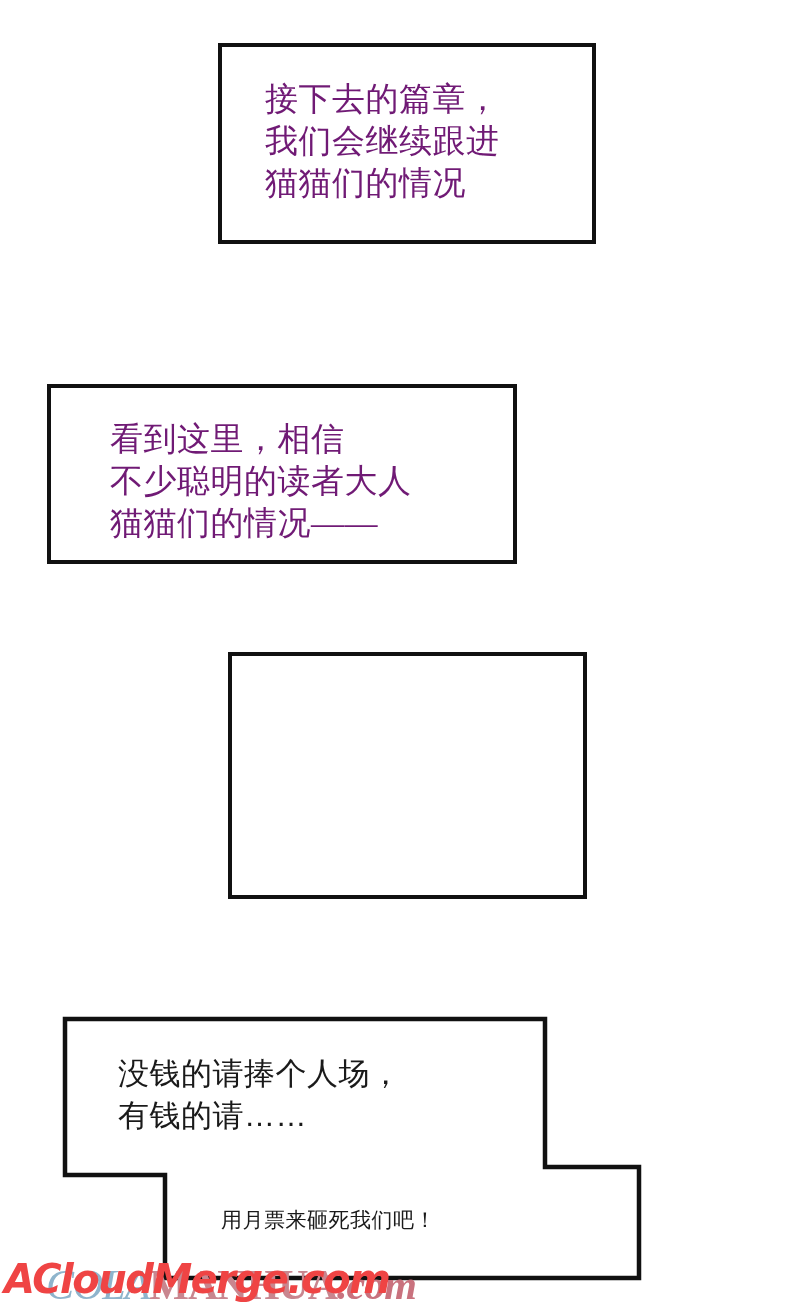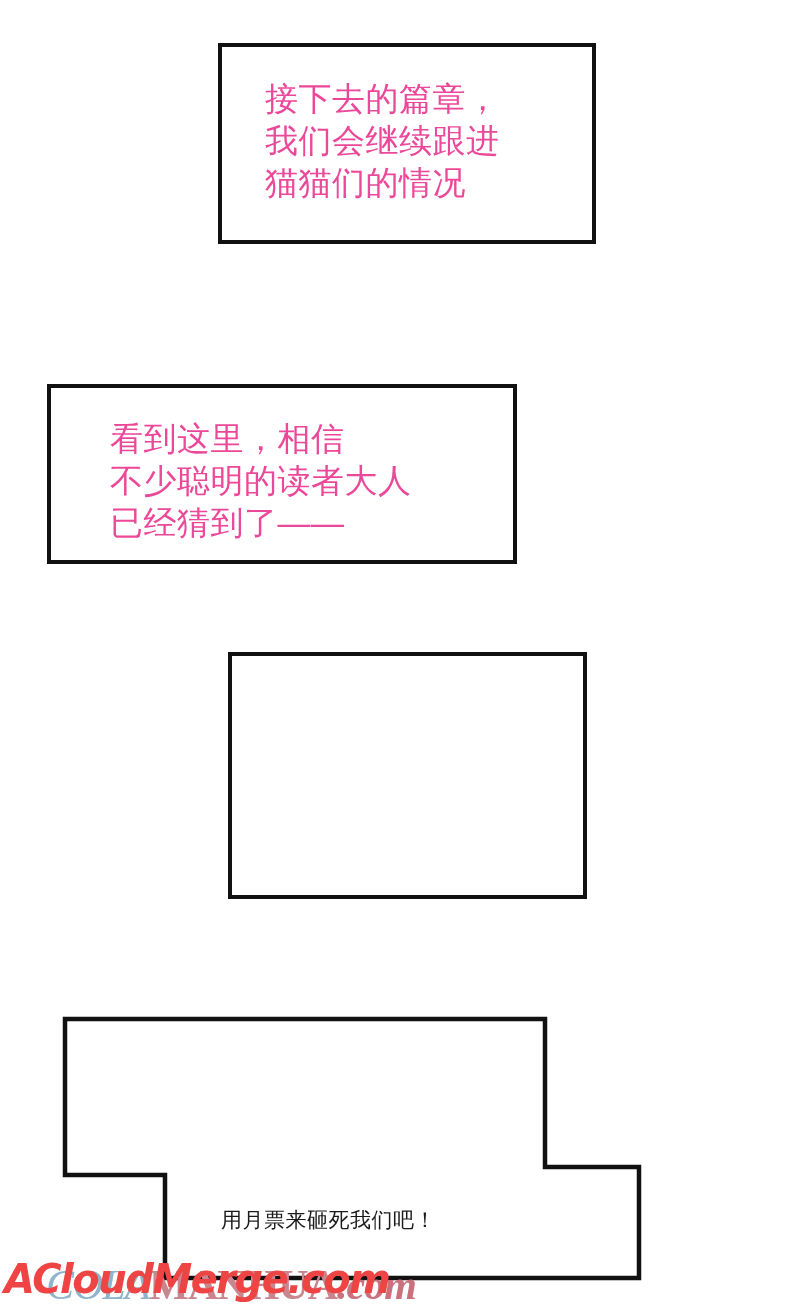--- a/index.html
+++ b/index.html
@@ -29,22 +29,22 @@
     position: absolute;
     box-sizing: border-box;
     background: #ffffff;
     border: 4px solid #111111;
   }
 
   .panel-text {
     position: absolute;
     box-sizing: border-box;
     white-space: pre;
-    color: #ec4899;
-    font-family: Liberation Sans, sans-serif;
+    color: #701a75;
+    font-family: Liberation Serif, serif;
     font-weight: 400;
     letter-spacing: 0.5px;
   }
 
   
   #panel-1 {
     left: 218px;
     top: 43px;
     width: 378px;
     height: 201px;
@@ -173,29 +173,31 @@
 <div class="page">
 
   <div class="panel" id="panel-1"></div>
   <div class="panel-text" id="panel-1-text">接下去的篇章，
 我们会继续跟进
 猫猫们的情况</div>
 
   <div class="panel" id="panel-2"></div>
   <div class="panel-text" id="panel-2-text">看到这里，相信
 不少聪明的读者大人
-已经猜到了——</div>
+猫猫们的情况——</div>
 
   <div class="panel" id="panel-3"></div>
 
   <div id="panel-4">
     <svg viewBox="0 0 600 296" xmlns="http://www.w3.org/2000/svg">
       <path d="M 10 9 L 490 9 L 490 157 L 584 157 L 584 268 L 110 268 L 110 165 L 10 165 Z" fill="#ffffff" stroke="#111111" stroke-width="4.5" stroke-linejoin="miter"></path>
     </svg>
   </div>
+  <div id="panel-4-text-top">没钱的请捧个人场，
+有钱的请……</div>
   <div id="panel-4-text-bottom">用月票来砸死我们吧！</div>
 
   <div class="watermark" id="watermark-cola">
     <span class="wm-cola">COLA</span><span class="wm-manhua">MANHUA</span><span class="wm-dotcom">.com</span>
   </div>
 
   <div class="watermark" id="watermark-acloudmerge">ACloudMerge.com</div>
 
 </div>
 

